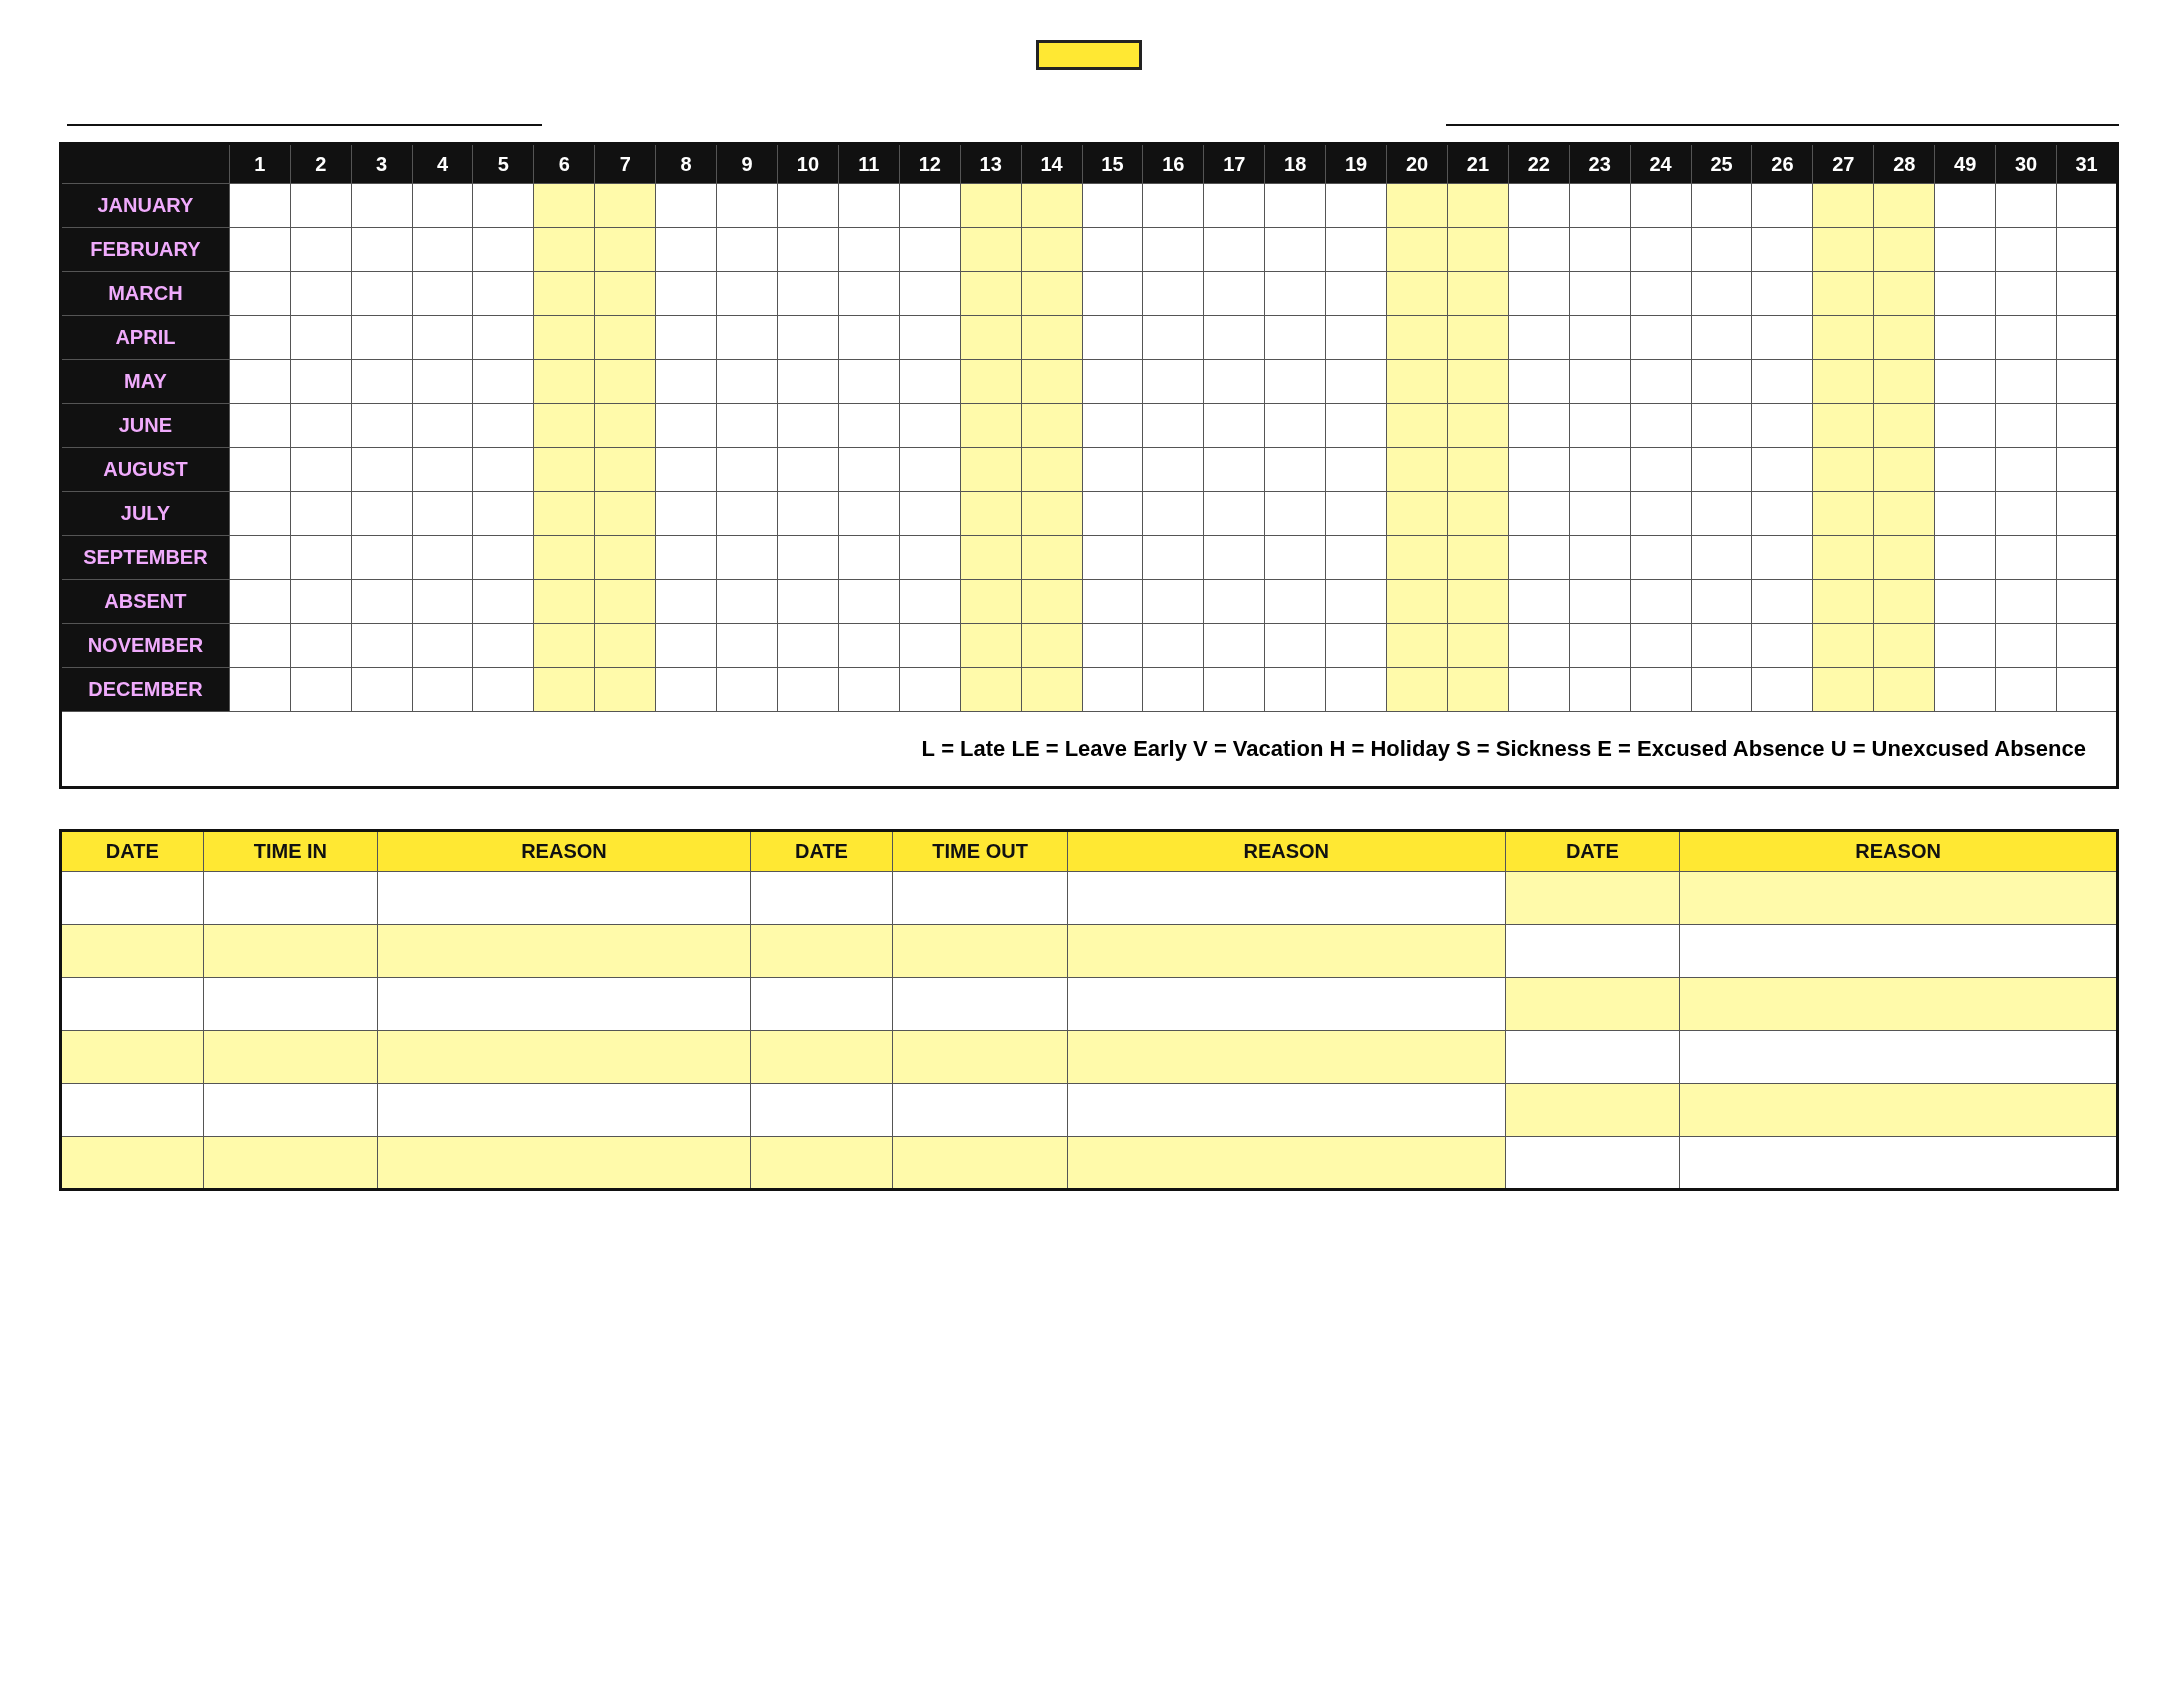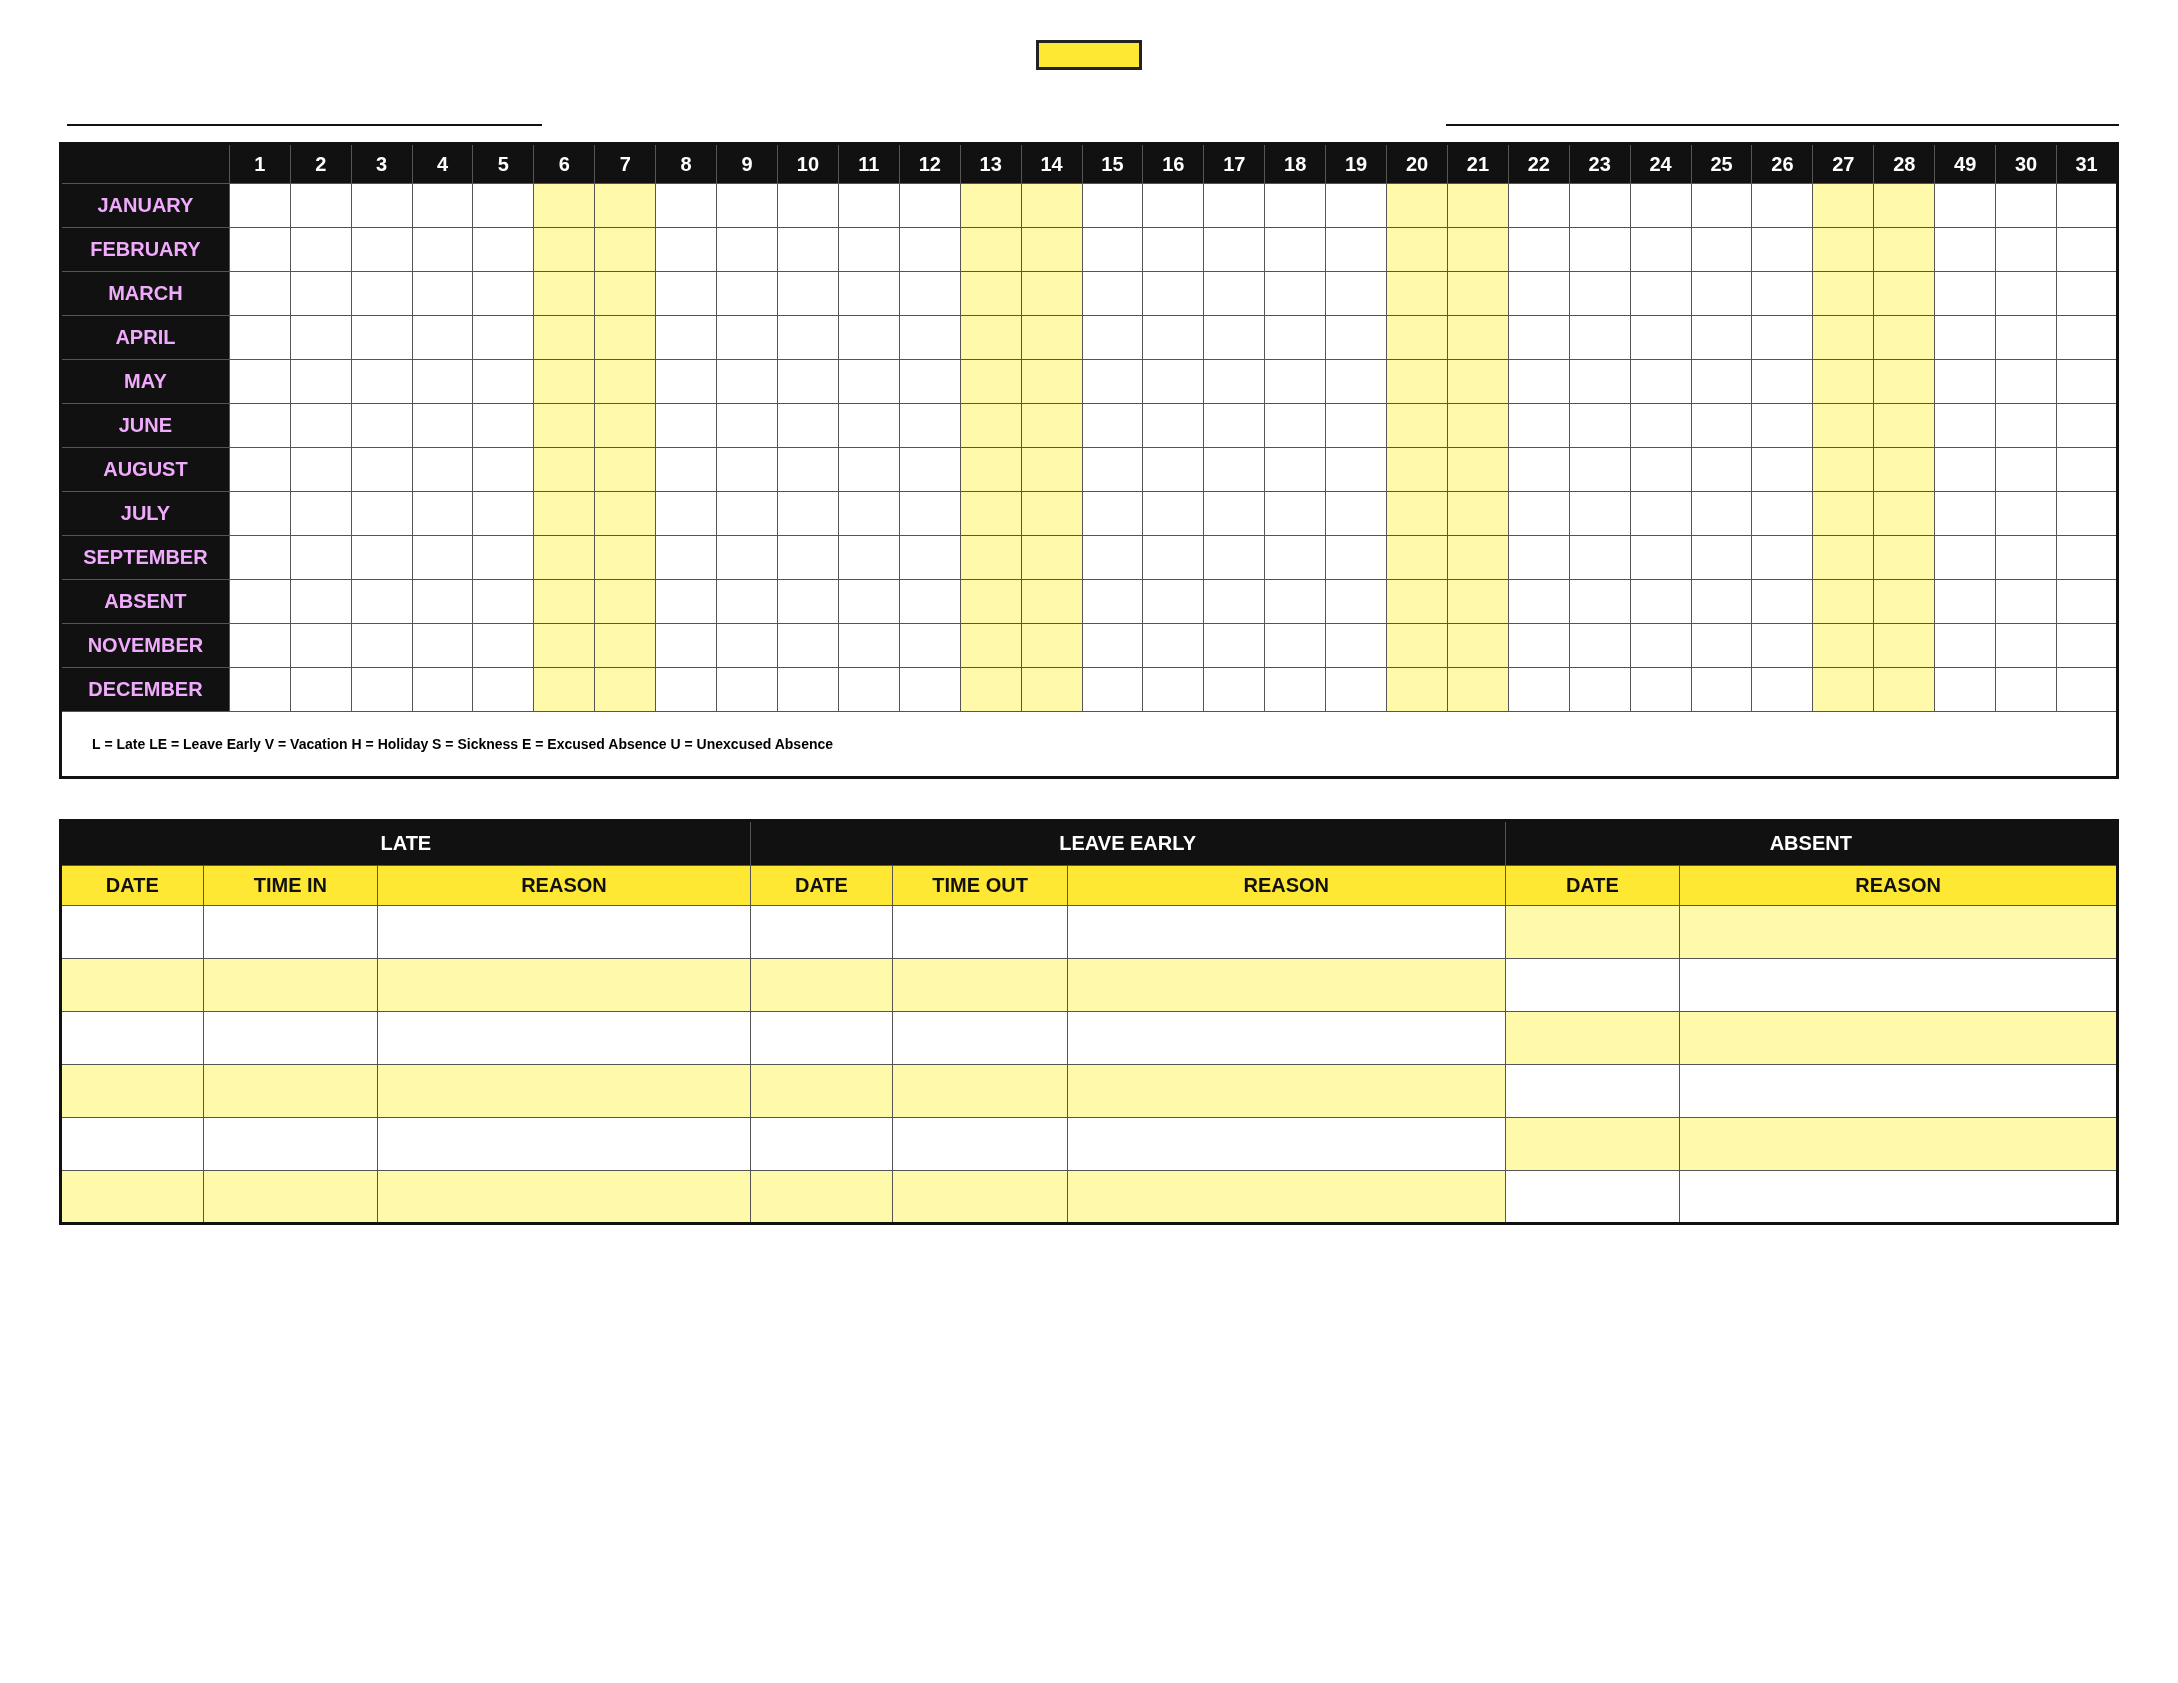--- a/index.html
+++ b/index.html
@@ -619,32 +619,27 @@
         <td class="day-cell"></td>
         <td class="day-cell"></td>
         <td class="day-cell"></td>
         <td class="day-cell-yellow"></td>
         <td class="day-cell-yellow"></td>
         <td class="day-cell"></td>
         <td class="day-cell"></td>
         <td class="day-cell"></td>
       </tr>
       <tr class="note-row">
-        <td colspan="32" style="text-align: left; font-size: 14px; padding: 24px 30px;"><b>L</b><span> = Late    </span><b>LE</b><span> = Leave Early    </span><b>V</b><span> = Vacation    </span><b>H</b><span> = Holiday    </span><b>S</b><span> = Sickness    </span><b>E</b><span> = Excused Absence    </span><b>U</b><span> = Unexcused Absence</span></td>
+        <td colspan="32" style="text-align: right; font-size: 22px; padding: 24px 30px;"><b>L</b><span> = Late    </span><b>LE</b><span> = Leave Early    </span><b>V</b><span> = Vacation    </span><b>H</b><span> = Holiday    </span><b>S</b><span> = Sickness    </span><b>E</b><span> = Excused Absence    </span><b>U</b><span> = Unexcused Absence</span></td>
       </tr>
     </tbody>
 </table>
 
 <table class="bottom-section" style="margin-top:40px;">
   <thead>
-    <tr>
-      <th class="section-header" colspan="3">LATE</th>
-      <th class="section-header" colspan="3">LEAVE EARLY</th>
-      <th class="section-header" colspan="2">ABSENT</th>
-    </tr>
     <tr>
       <th class="col-header" style="width:129px;">DATE</th>
       <th class="col-header" style="width:158px;">TIME IN</th>
       <th class="col-header" style="width:337px;">REASON</th>
       <th class="col-header" style="width:129px;">DATE</th>
       <th class="col-header" style="width:158px;">TIME OUT</th>
       <th class="col-header" style="width:396px;">REASON</th>
       <th class="col-header" style="width:158px;">DATE</th>
       <th class="col-header" style="width:396px;">REASON</th>
     </tr>

